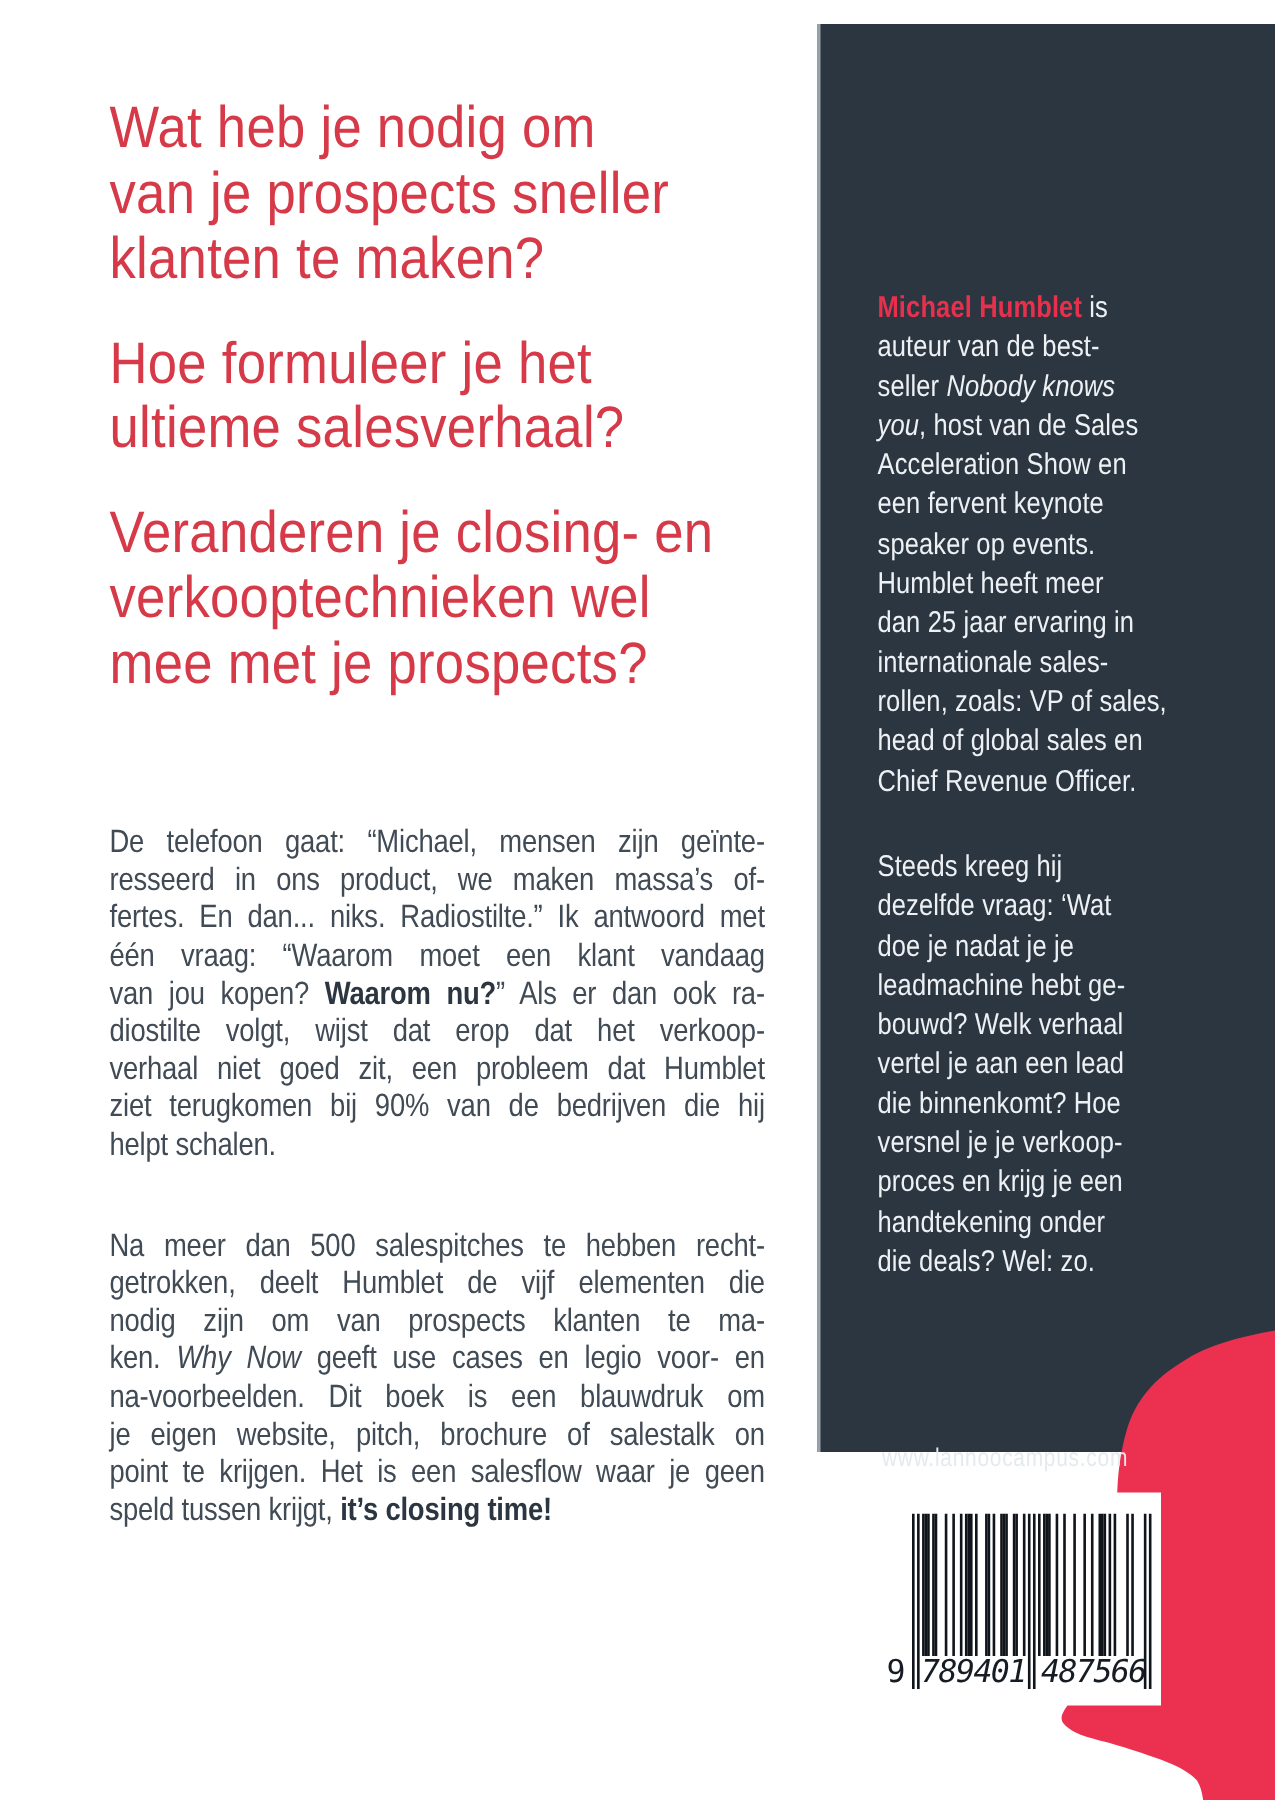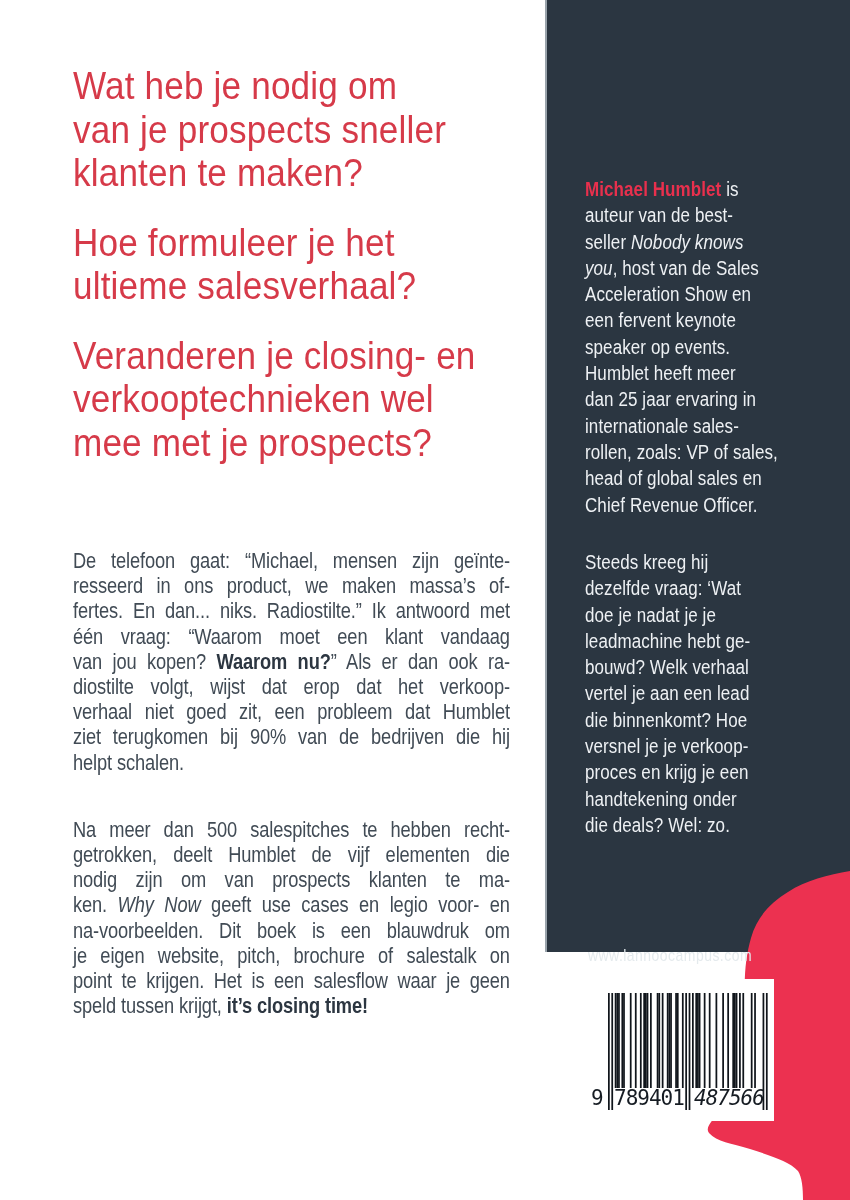--- a/index.html
+++ b/index.html
@@ -10,37 +10,37 @@
             transform-origin:0 0;color:#d63a49;font-size:39px;line-height:43.5px;letter-spacing:.2px;}
   .q{margin:0 0 26px 0;}
   .body-copy{position:absolute;left:73px;top:549px;width:514px;transform:scaleX(.85);
              transform-origin:0 0;color:#414b55;font-size:21.5px;line-height:25.2px;letter-spacing:-.15px;}
   .jpara .jl{text-align:justify;text-align-last:justify;}
   .jpara .jl:last-child{text-align-last:left;}
   .jpara + .jpara{margin-top:42px;}
   .b{font-weight:bold;color:#2c3641;}
   .i{font-style:italic;}
   
-  .sidebar{position:absolute;left:545px;top:0;width:305px;height:952px;background:#2b3641;color:#eef1f4;}
+  .sidebar{position:absolute;left:545px;top:16px;width:305px;height:952px;background:#2b3641;color:#eef1f4;}
   .sidebar::before{content:"";position:absolute;left:0;top:0;bottom:0;width:2px;background:#99a3ab;z-index:5;}
   .blob{position:absolute;left:0;top:0;z-index:1;}
   .sb-text{position:absolute;left:40px;width:300px;transform:scaleX(.85);transform-origin:0 0;
            font-size:20px;line-height:26.3px;letter-spacing:.1px;z-index:2;}
   .bio{top:176px;}
   .sq{top:549px;}
   .sb-text .r{color:#e8304d;font-weight:bold;}
   .website{position:absolute;left:43px;top:946px;font-size:17px;letter-spacing:.6px;color:#e4eaed;
            transform:scaleX(.82);transform-origin:0 0;white-space:nowrap;z-index:3;}
   
   .barcode{position:absolute;left:39px;top:979px;width:190px;height:142px;background:#ffffff;z-index:4;}
   .bars{position:absolute;left:24px;top:14px;}
   .dig{position:absolute;top:107px;font-family:"DejaVu Sans Mono",monospace;font-size:21px;
        letter-spacing:-1px;color:#161c23;}
   .d9{left:7px;}
-  .dg1{left:30px;}
+  .dg1{left:30px;font-style:italic;}
   .dg2{left:110px;font-style:italic;}
 </style>
 </head>
 <body>
 
 <div class="page">
 
   <div>
     <div class="headline">
       <div class="q">

